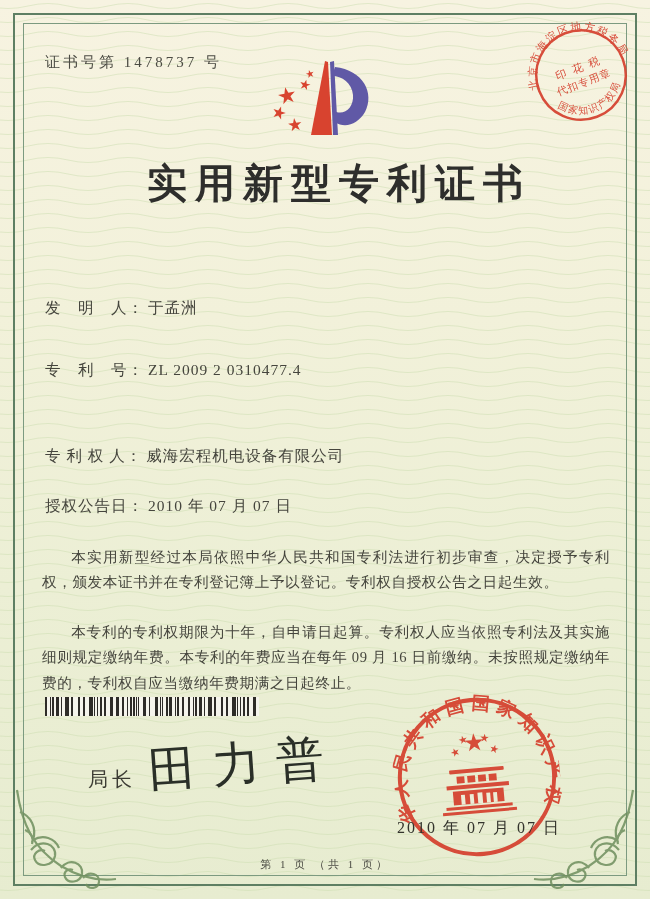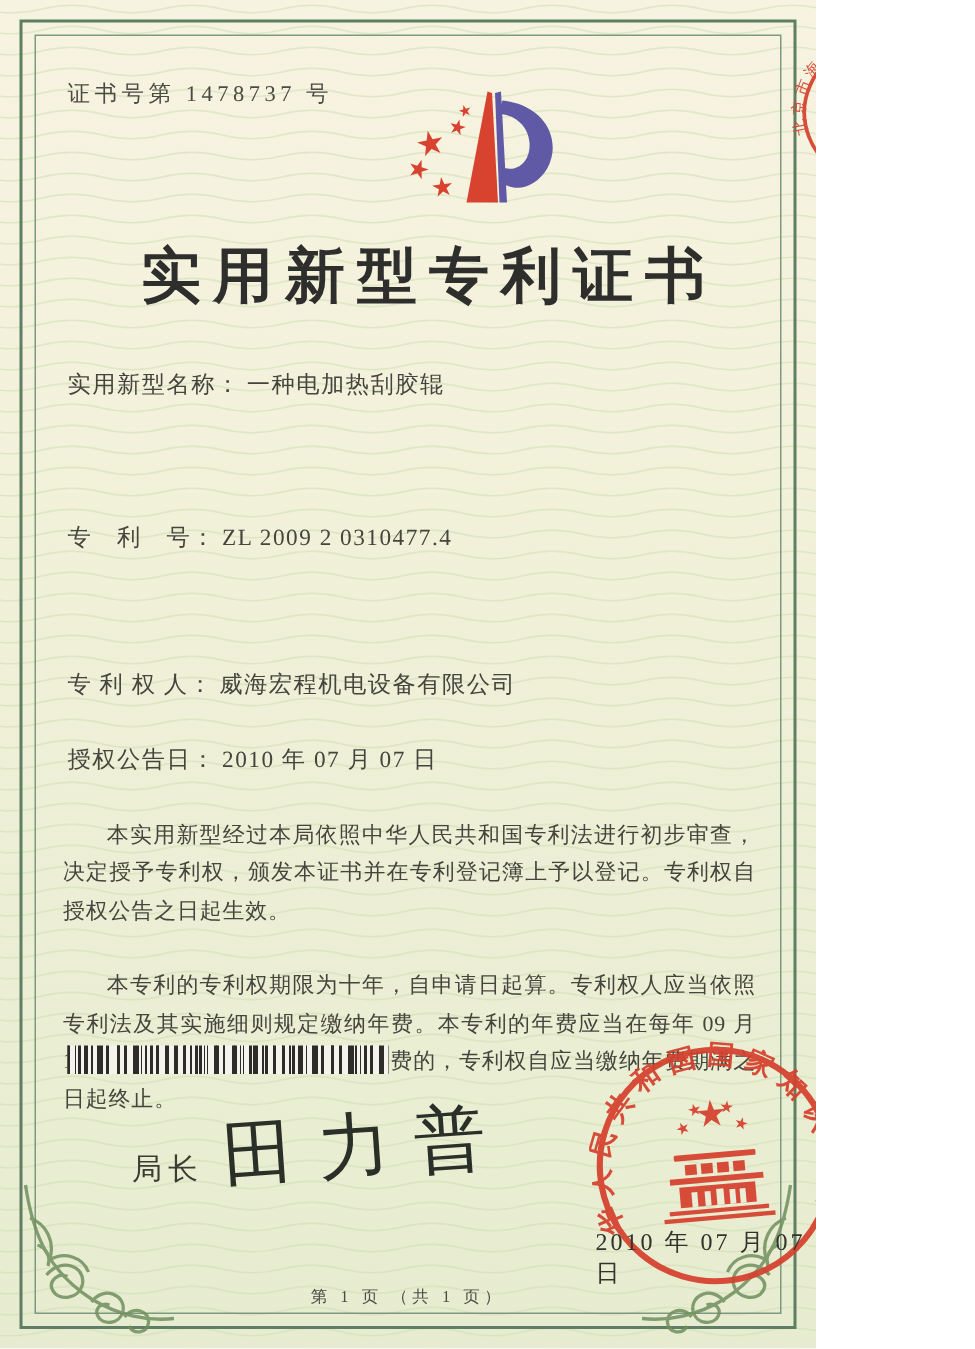--- a/index.html
+++ b/index.html
@@ -1,18 +1,18 @@
 <!DOCTYPE html>
 <html><head>
 <meta charset="utf-8">
 <style>
   * { margin:0; padding:0; box-sizing:border-box; }
   body { width:650px; height:899px; font-family:"Liberation Serif","DejaVu Serif",serif; }
   .page {
-    position:relative; width:544px; height:899px; overflow:hidden;
+    position:relative; width:650px; height:899px; overflow:hidden;
     background:linear-gradient(180deg,#f7f3e1 0%, #f2f1da 35%, #ecefd5 65%, #e7ecd0 100%);
   }
   .waves { position:absolute; inset:0; z-index:0; }
   .frame-outer { position:absolute; inset:13px; border:2px solid #5e7f63; z-index:1; pointer-events:none; }
   .frame-inner { position:absolute; inset:23px; border:1px solid #7c9a80; z-index:1; pointer-events:none; }
 
   .cert-no { position:absolute; left:45px; top:53px; font-size:15px; letter-spacing:3px; color:#4b4b43; z-index:2; }
 
   .logo { position:absolute; left:262px; top:55px; width:130px; height:96px; z-index:2; }
 
@@ -141,24 +141,24 @@
     <path d="M73,12 C101,15 113,38 103,57 C96,69 83,74 73,67 L72,56 C82,61 92,53 91,40 C90,28 80,21 70,21 Z" fill="#6059a6"></path>
     <use href="#star5" transform="translate(25,41) scale(0.9) rotate(-12)" fill="#d8432f"></use>
     <use href="#star5" transform="translate(17,58) scale(0.68) rotate(18)" fill="#d8432f"></use>
     <use href="#star5" transform="translate(33,70) scale(0.7) rotate(-8)" fill="#d8432f"></use>
     <use href="#star5" transform="translate(43,30) scale(0.55) rotate(14)" fill="#d8432f"></use>
     <use href="#star5" transform="translate(48,19) scale(0.42) rotate(-15)" fill="#d8432f"></use>
   </svg>
 
   <div class="title">实用新型专利证书</div>
 
-  <div class="field-row" style="top:246px">
-    <span>实用新型名称：</span><span class="val">一种电加热刮胶辊</span>
-  </div>
-  <div class="field-row" style="top:348px">
+  <div class="field-row" style="top:298px">
+    <span>发　明　人：</span><span class="val">于孟洲</span>
+  </div>
+  <div class="field-row" style="top:360px">
     <span>专　利　号：</span><span class="val">ZL 2009 2 0310477.4</span>
   </div>
   <div class="field-row" style="top:446px">
     <span>专 利 权 人：</span><span class="val">威海宏程机电设备有限公司</span>
   </div>
   <div class="field-row" style="top:496px">
     <span>授权公告日：</span><span class="val">2010 年 07 月 07 日</span>
   </div>
 
   <div class="paras">

